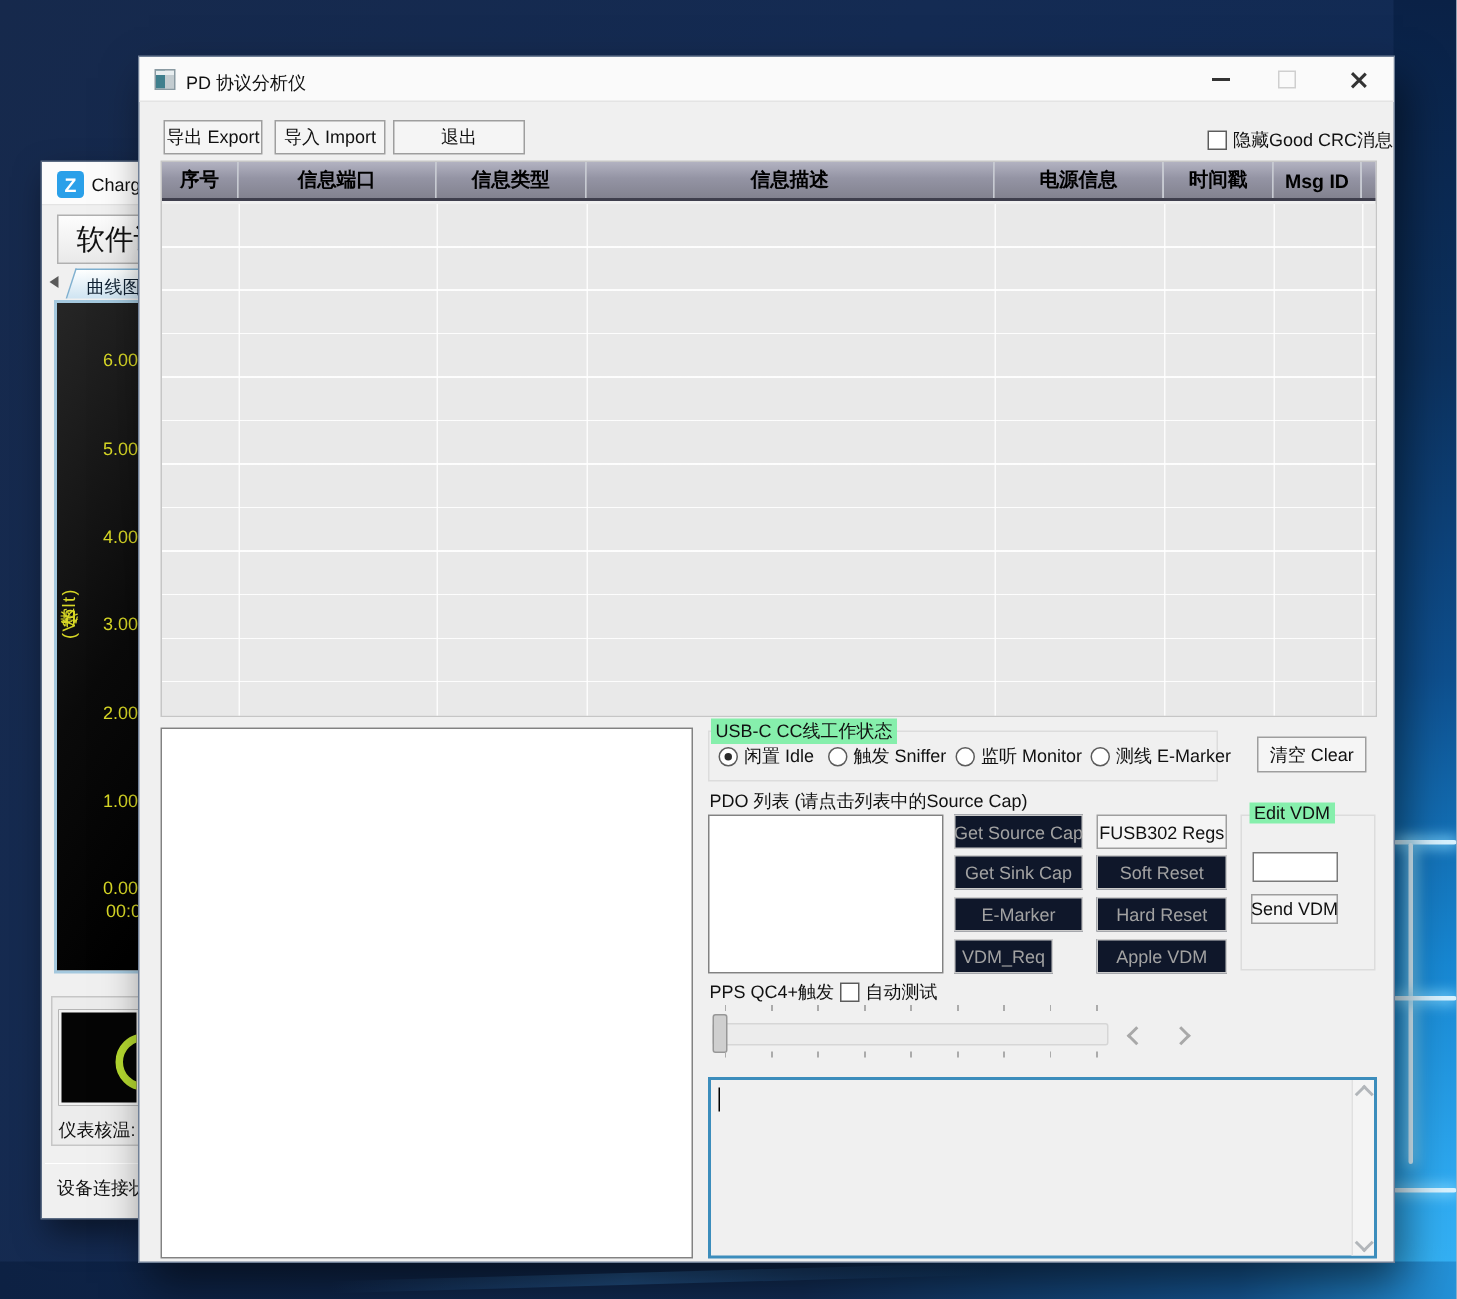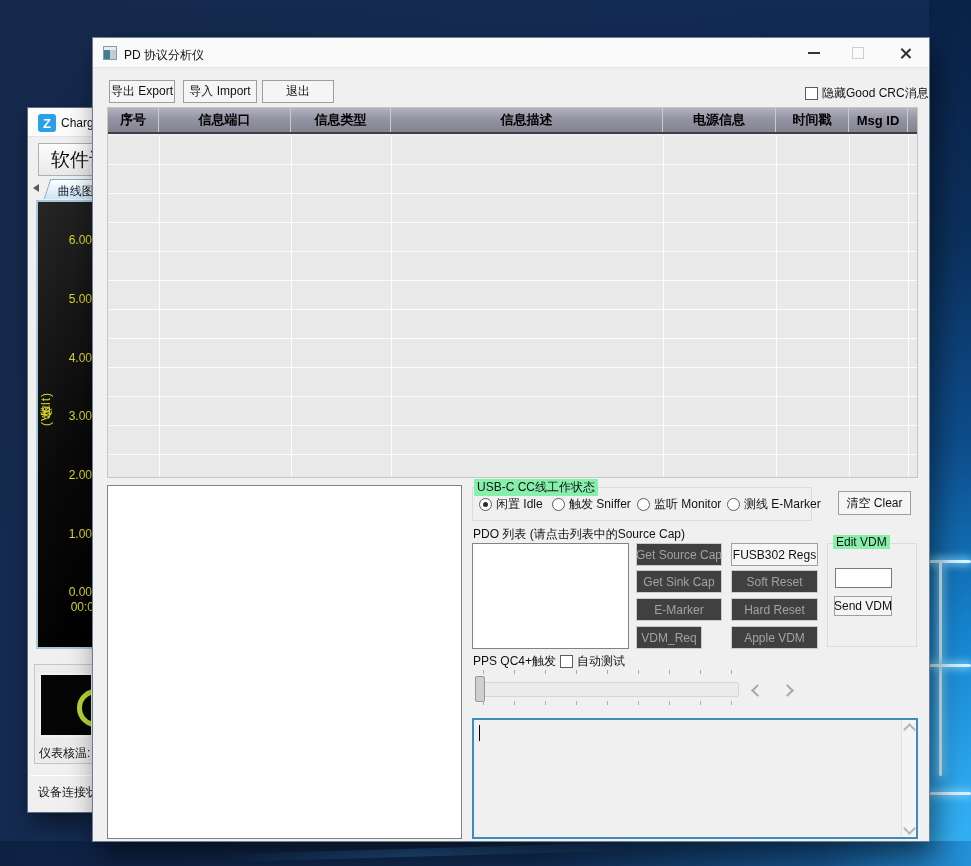--- a/index.html
+++ b/index.html
@@ -16,21 +16,21 @@
   .bottom-streak{background:linear-gradient(90deg,transparent,#2e6ca8 45%,transparent);opacity:.55;transform:rotate(-1.6deg);}
   
   .win{position:absolute;box-sizing:border-box;}
   .pd-win{background:#f0f0f0;box-shadow:0 0 0 1px #6f7f96,6px 14px 28px rgba(0,0,0,.55);}
   .chg-win{background:#f0f0f0;overflow:hidden;box-shadow:0 0 0 1px #5c6c84,4px 10px 22px rgba(0,0,0,.5);}
   .titlebar{background:#fafafa;border-bottom:1px solid #e4e4e4;}
   .title-text{font-size:12px;color:#111;white-space:nowrap;}
   
   .btn{display:flex;align-items:center;justify-content:center;font-size:12px;color:#111;
        background:#f5f5f5;border:1px solid #9e9e9e;box-sizing:border-box;white-space:nowrap;}
-  .btn.disabled{background:#404040;border-color:#cbcbcb;color:#a2a2a2;}
+  .btn.disabled{background:#0f172a;border-color:#cbcbcb;color:#a2a2a2;}
   
   .th{display:flex;align-items:center;justify-content:center;font-size:13px;font-weight:bold;color:#000;
       background:linear-gradient(180deg,#b2b2c1 0%,#9494a4 45%,#85859а 55%,#82828f 100%);
       background:linear-gradient(180deg,#b2b2c1 0%,#9494a4 45%,#82828f 100%);
       border-right:1px solid #c6cad2;box-sizing:border-box;height:100%;white-space:nowrap;overflow:hidden;}
   .tbody{background:#e9e9e9;
       background-image:repeating-linear-gradient(180deg,transparent 0 28px,rgba(255,255,255,.9) 28px 29px);}
   .colline{position:absolute;top:0;bottom:0;width:1px;background:rgba(255,255,255,.85);}
   
   .radio{display:inline-block;width:13px;height:13px;border:1px solid #5c5c5c;border-radius:50%;
@@ -129,21 +129,21 @@
       <div class="abs" style="left:745px;top:0;width:40px;height:30px;display:flex;align-items:center;justify-content:center;">
         <span style="width:10px;height:10px;border:1.5px solid #cfcfcf;display:inline-block;"></span>
       </div>
       <div class="abs" style="left:791px;top:0;width:42px;height:30px;display:flex;align-items:center;justify-content:center;">
         <span class="x-icon"></span>
       </div>
     </div>
 
     <div class="abs btn" style="left:16px;top:42px;width:66px;height:23px;">导出 Export</div>
     <div class="abs btn" style="left:90px;top:42px;width:74px;height:23px;">导入 Import</div>
-    <div class="abs btn" style="left:169px;top:42px;width:72px;height:23px;font-family:Liberation Mono, monospace;">退出</div>
+    <div class="abs btn" style="left:169px;top:42px;width:88px;height:23px;font-family:Liberation Mono, monospace;">退出</div>
     <div class="abs opt" style="left:712px;top:47px;">
       <span class="cbx"></span>
       <span>隐藏Good CRC消息</span>
     </div>
 
     <div class="abs" style="left:14px;top:69px;width:811px;height:371px;border:1px solid #c6c6c6;">
       <div class="abs" style="left:0;top:0;width:809px;height:26px;display:flex;border-bottom:2px solid #3e3e4c;">
         <div class="th" style="width:51px;">序号</div>
         <div class="th" style="width:132px;">信息端口</div>
         <div class="th" style="width:100px;">信息类型</div>

